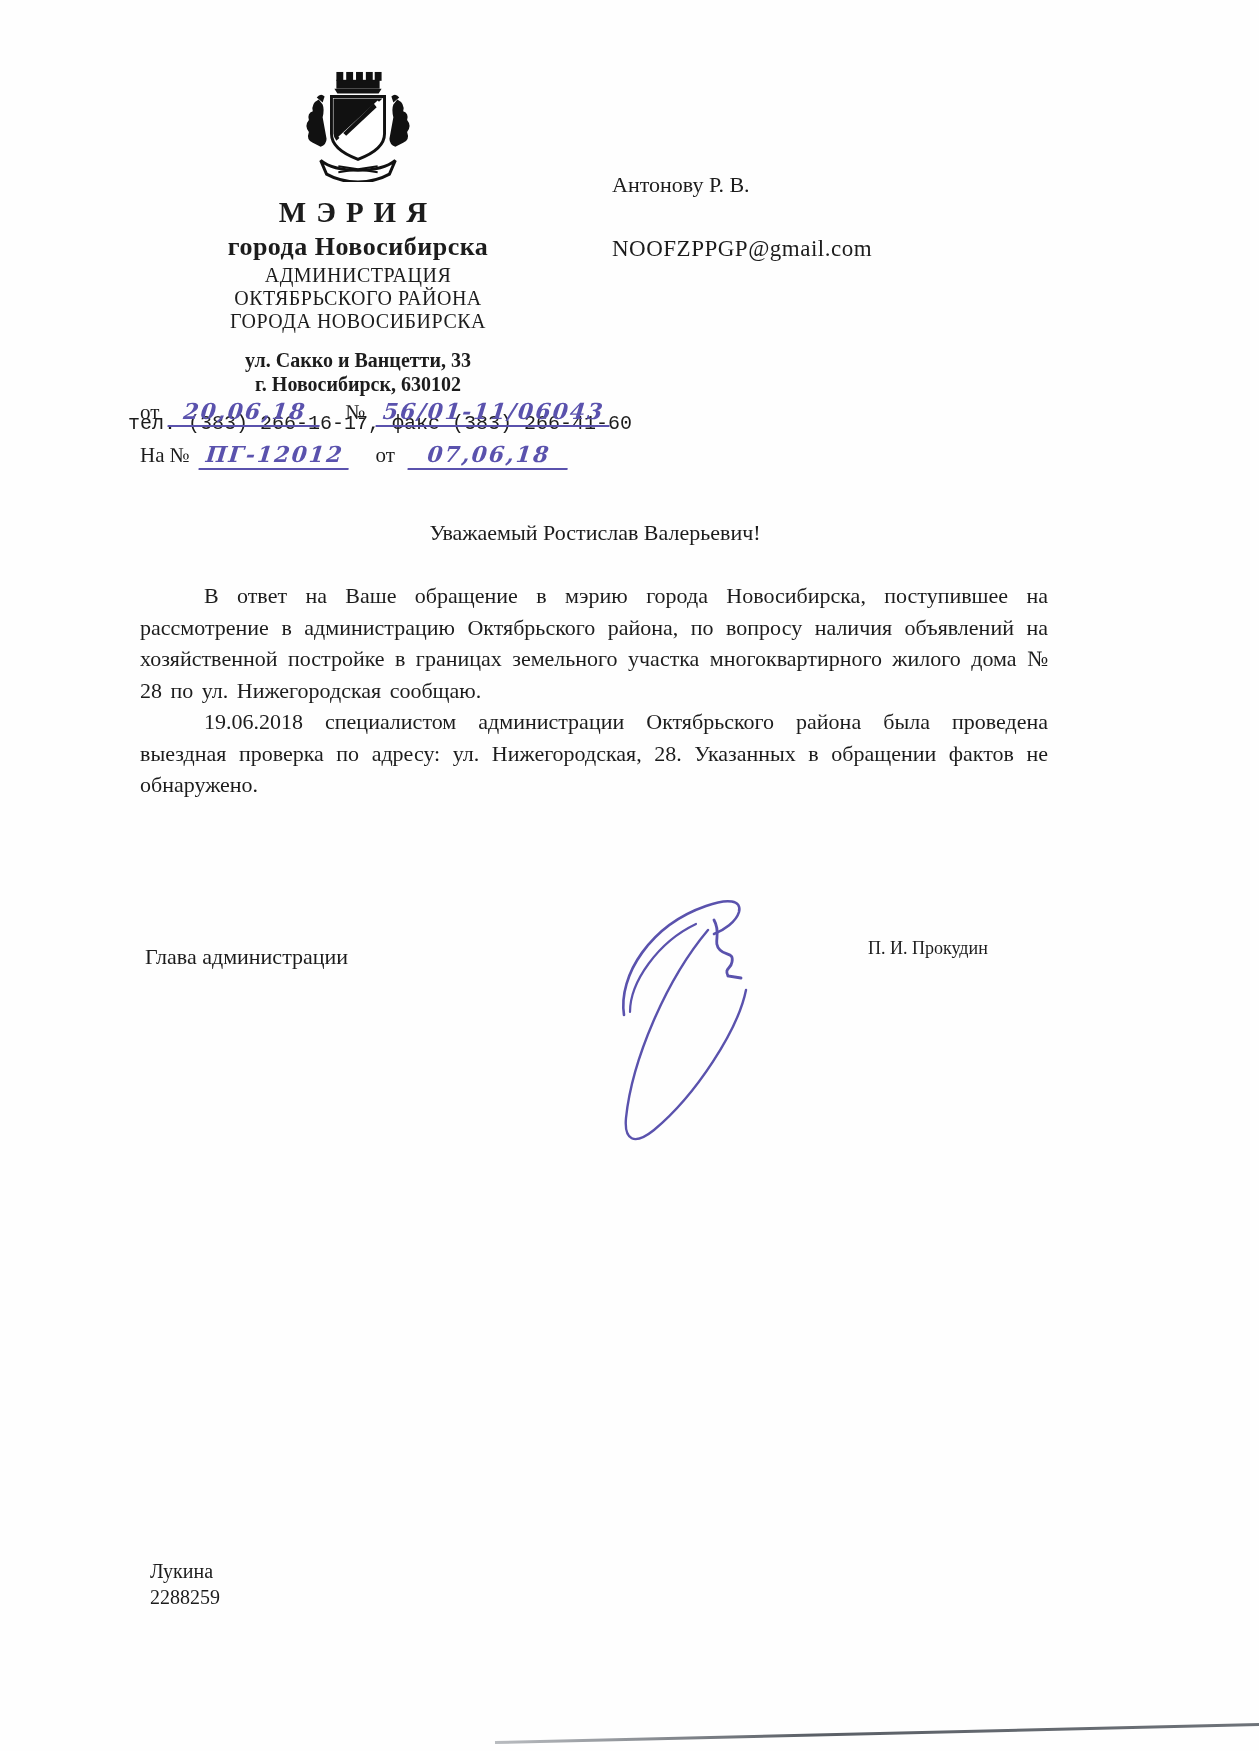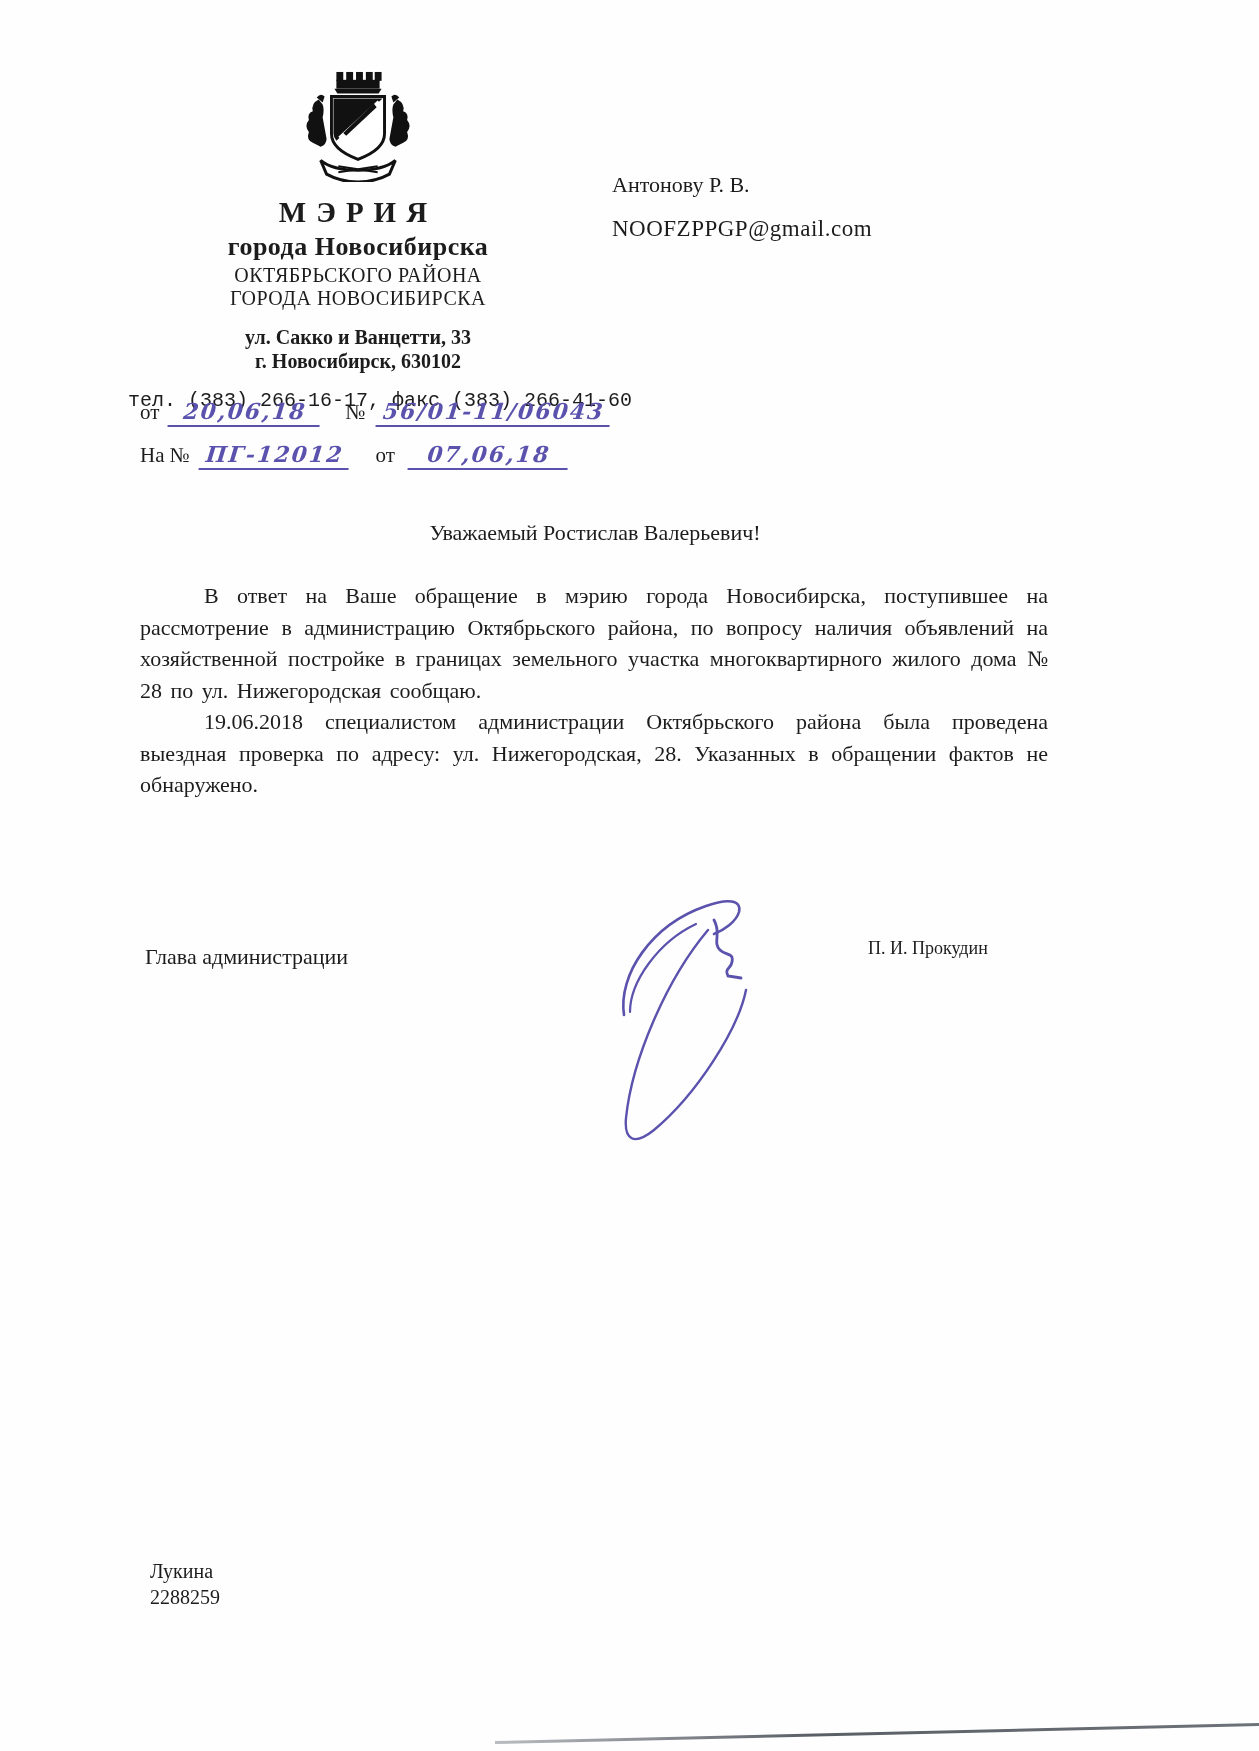--- a/index.html
+++ b/index.html
@@ -63,21 +63,21 @@
   .u2 { min-width: 200px; margin-left: 12px; }
   .u3 { min-width: 130px; margin-left: 10px; }
   .u4 { min-width: 160px; margin-left: 14px; }
 
   
   .addressee {
     position: absolute;
     left: 612px; top: 172px;
     font-size: 22px;
   }
-  .addressee .email { margin-top: 18px; font-size: 23px; letter-spacing: 0.5px; }
+  .addressee .email { margin-top: 38px; font-size: 23px; letter-spacing: 0.5px; }
 
   
   .salutation {
     position: absolute;
     left: 140px; top: 520px;
     width: 910px;
     text-align: center;
     font-size: 22px;
   }
   .body-text {
@@ -147,20 +147,21 @@
         <path d="M100 30 q8 4 6 12 q6 2 4 9 q5 6 0 12 q3 8 -4 11 l-8 4 q-6 -2 -6 -8 l4 -22 q-2 -8 0 -13 z" fill="#111"></path>
         <path d="M102 28 q-4 -5 -8 -1 l2 6 z" fill="#111"></path>
 
         <path d="M22 92 q12 10 38 10 q26 0 38 -10 l-6 14 q-14 8 -32 8 q-18 0 -32 -8 z" fill="#fff" stroke="#111" stroke-width="3"></path>
         <path d="M40 98 l40 6 M40 104 l40 -6" stroke="#111" stroke-width="2" fill="none"></path>
       </svg>
     </div>
     <div class="org-main">МЭРИЯ</div>
     <div class="org-sub">города Новосибирска</div>
     <div class="org-dept">
+      <div>АДМИНИСТРАЦИЯ</div>
       <div>ОКТЯБРЬСКОГО РАЙОНА</div>
       <div>ГОРОДА НОВОСИБИРСКА</div>
     </div>
     <div class="addr">
       <div>ул. Сакко и Ванцетти, 33</div>
       <div>г. Новосибирск, 630102</div>
     </div>
     <div class="phone">тел. (383) 266-16-17, факс (383) 266-41-60</div>
   </div>
 

